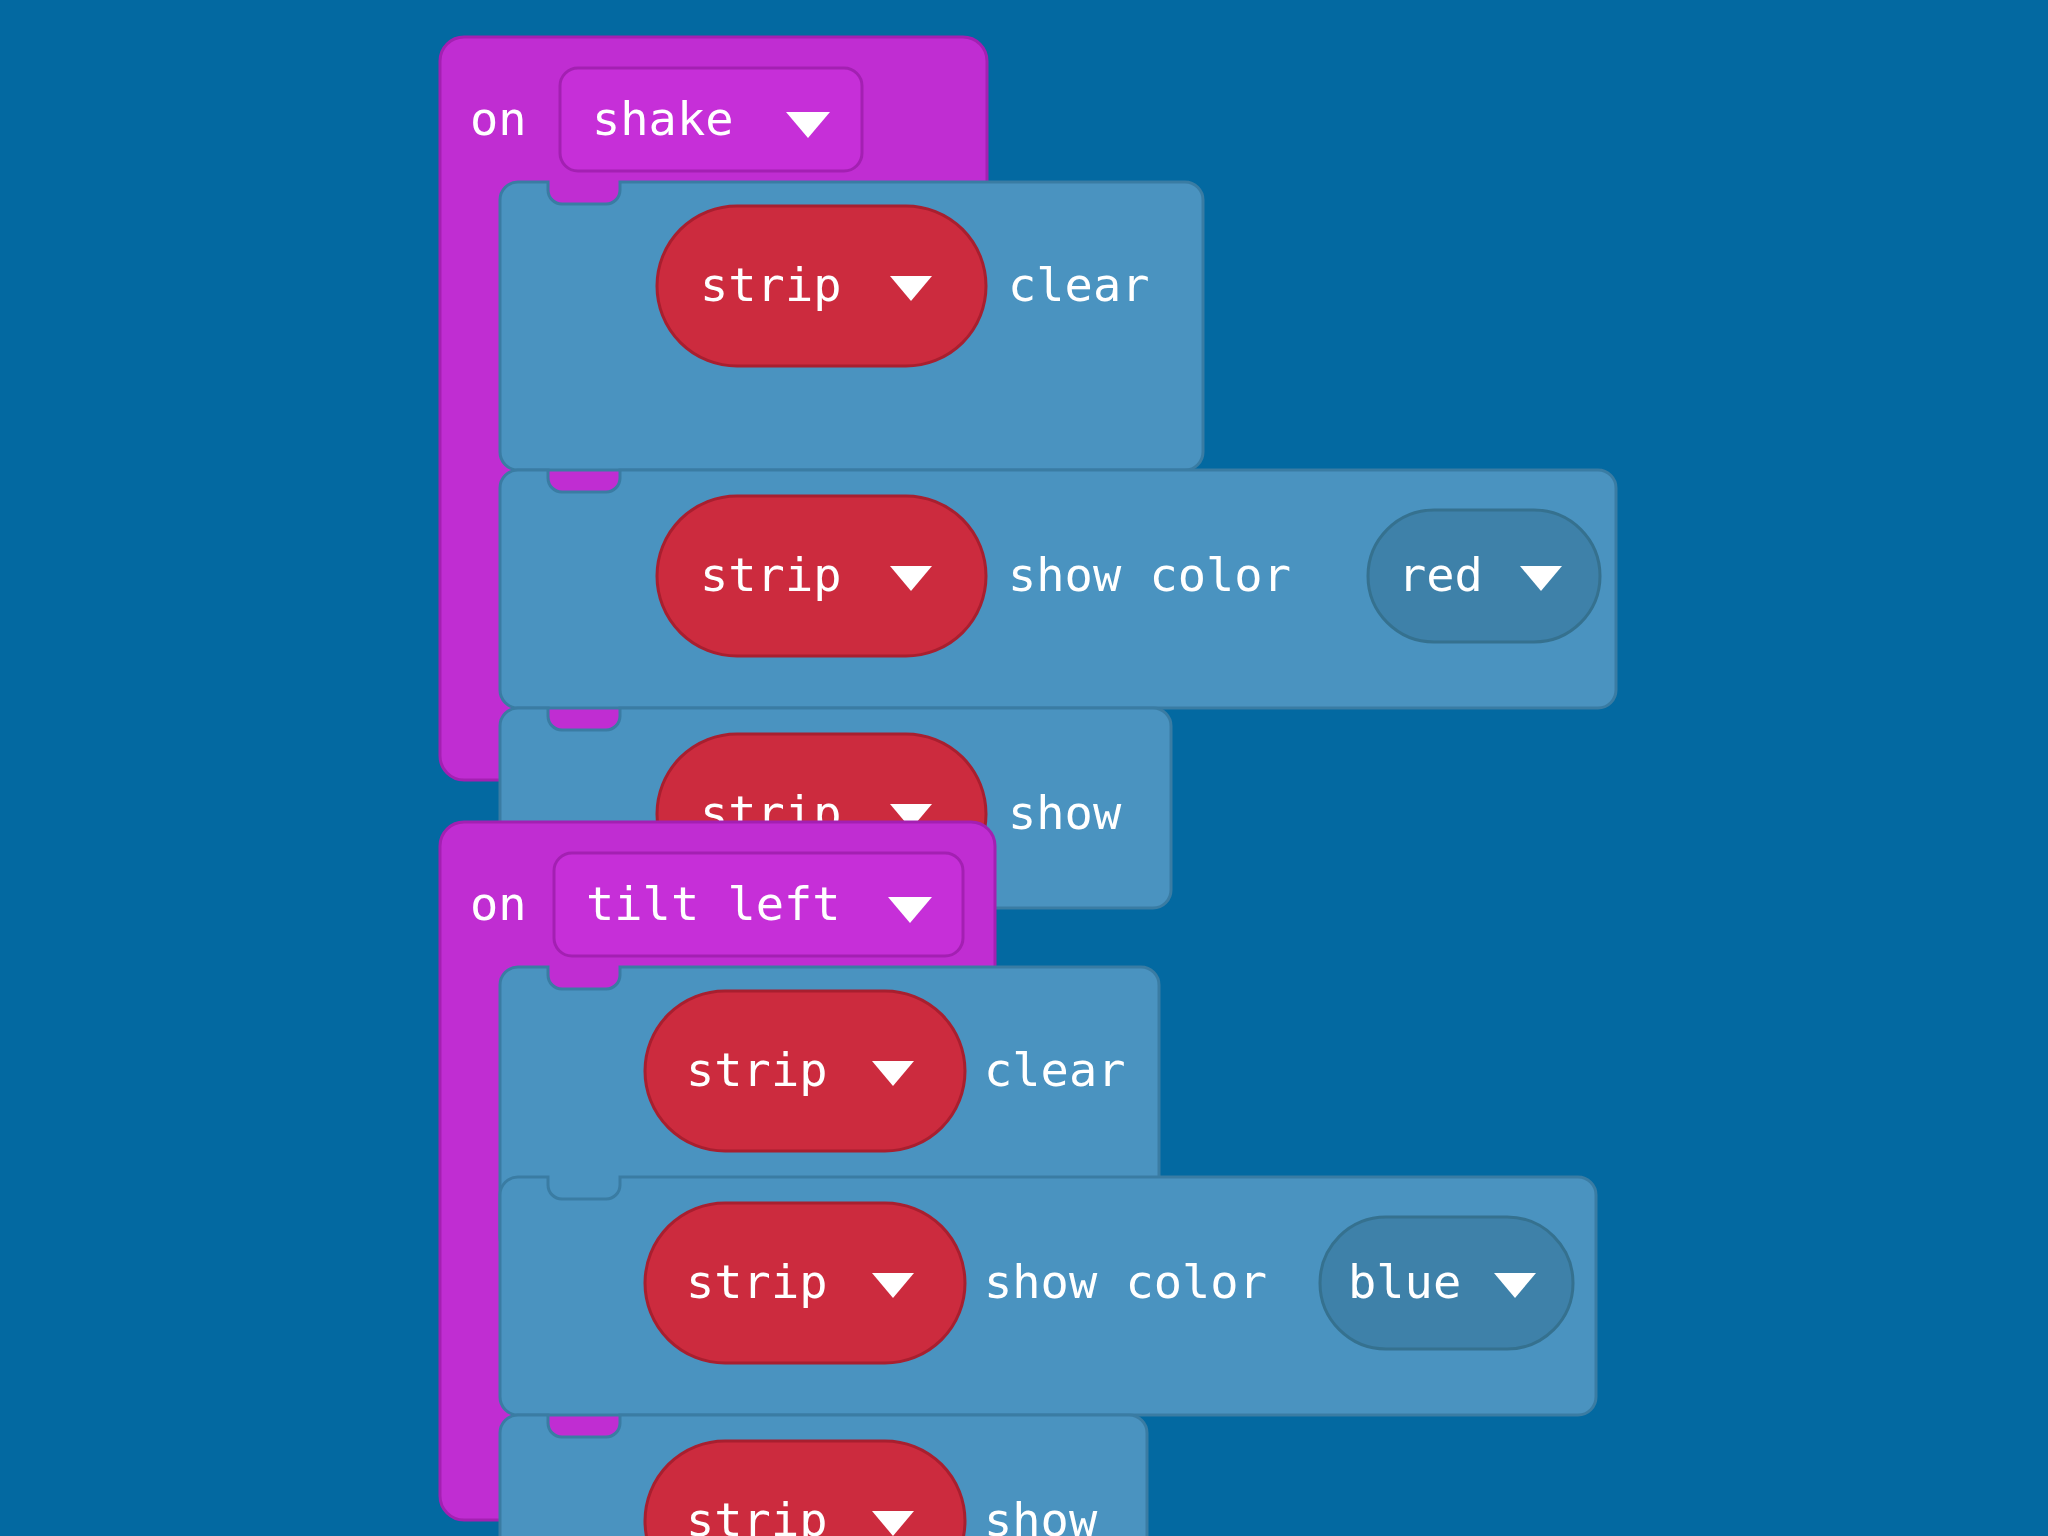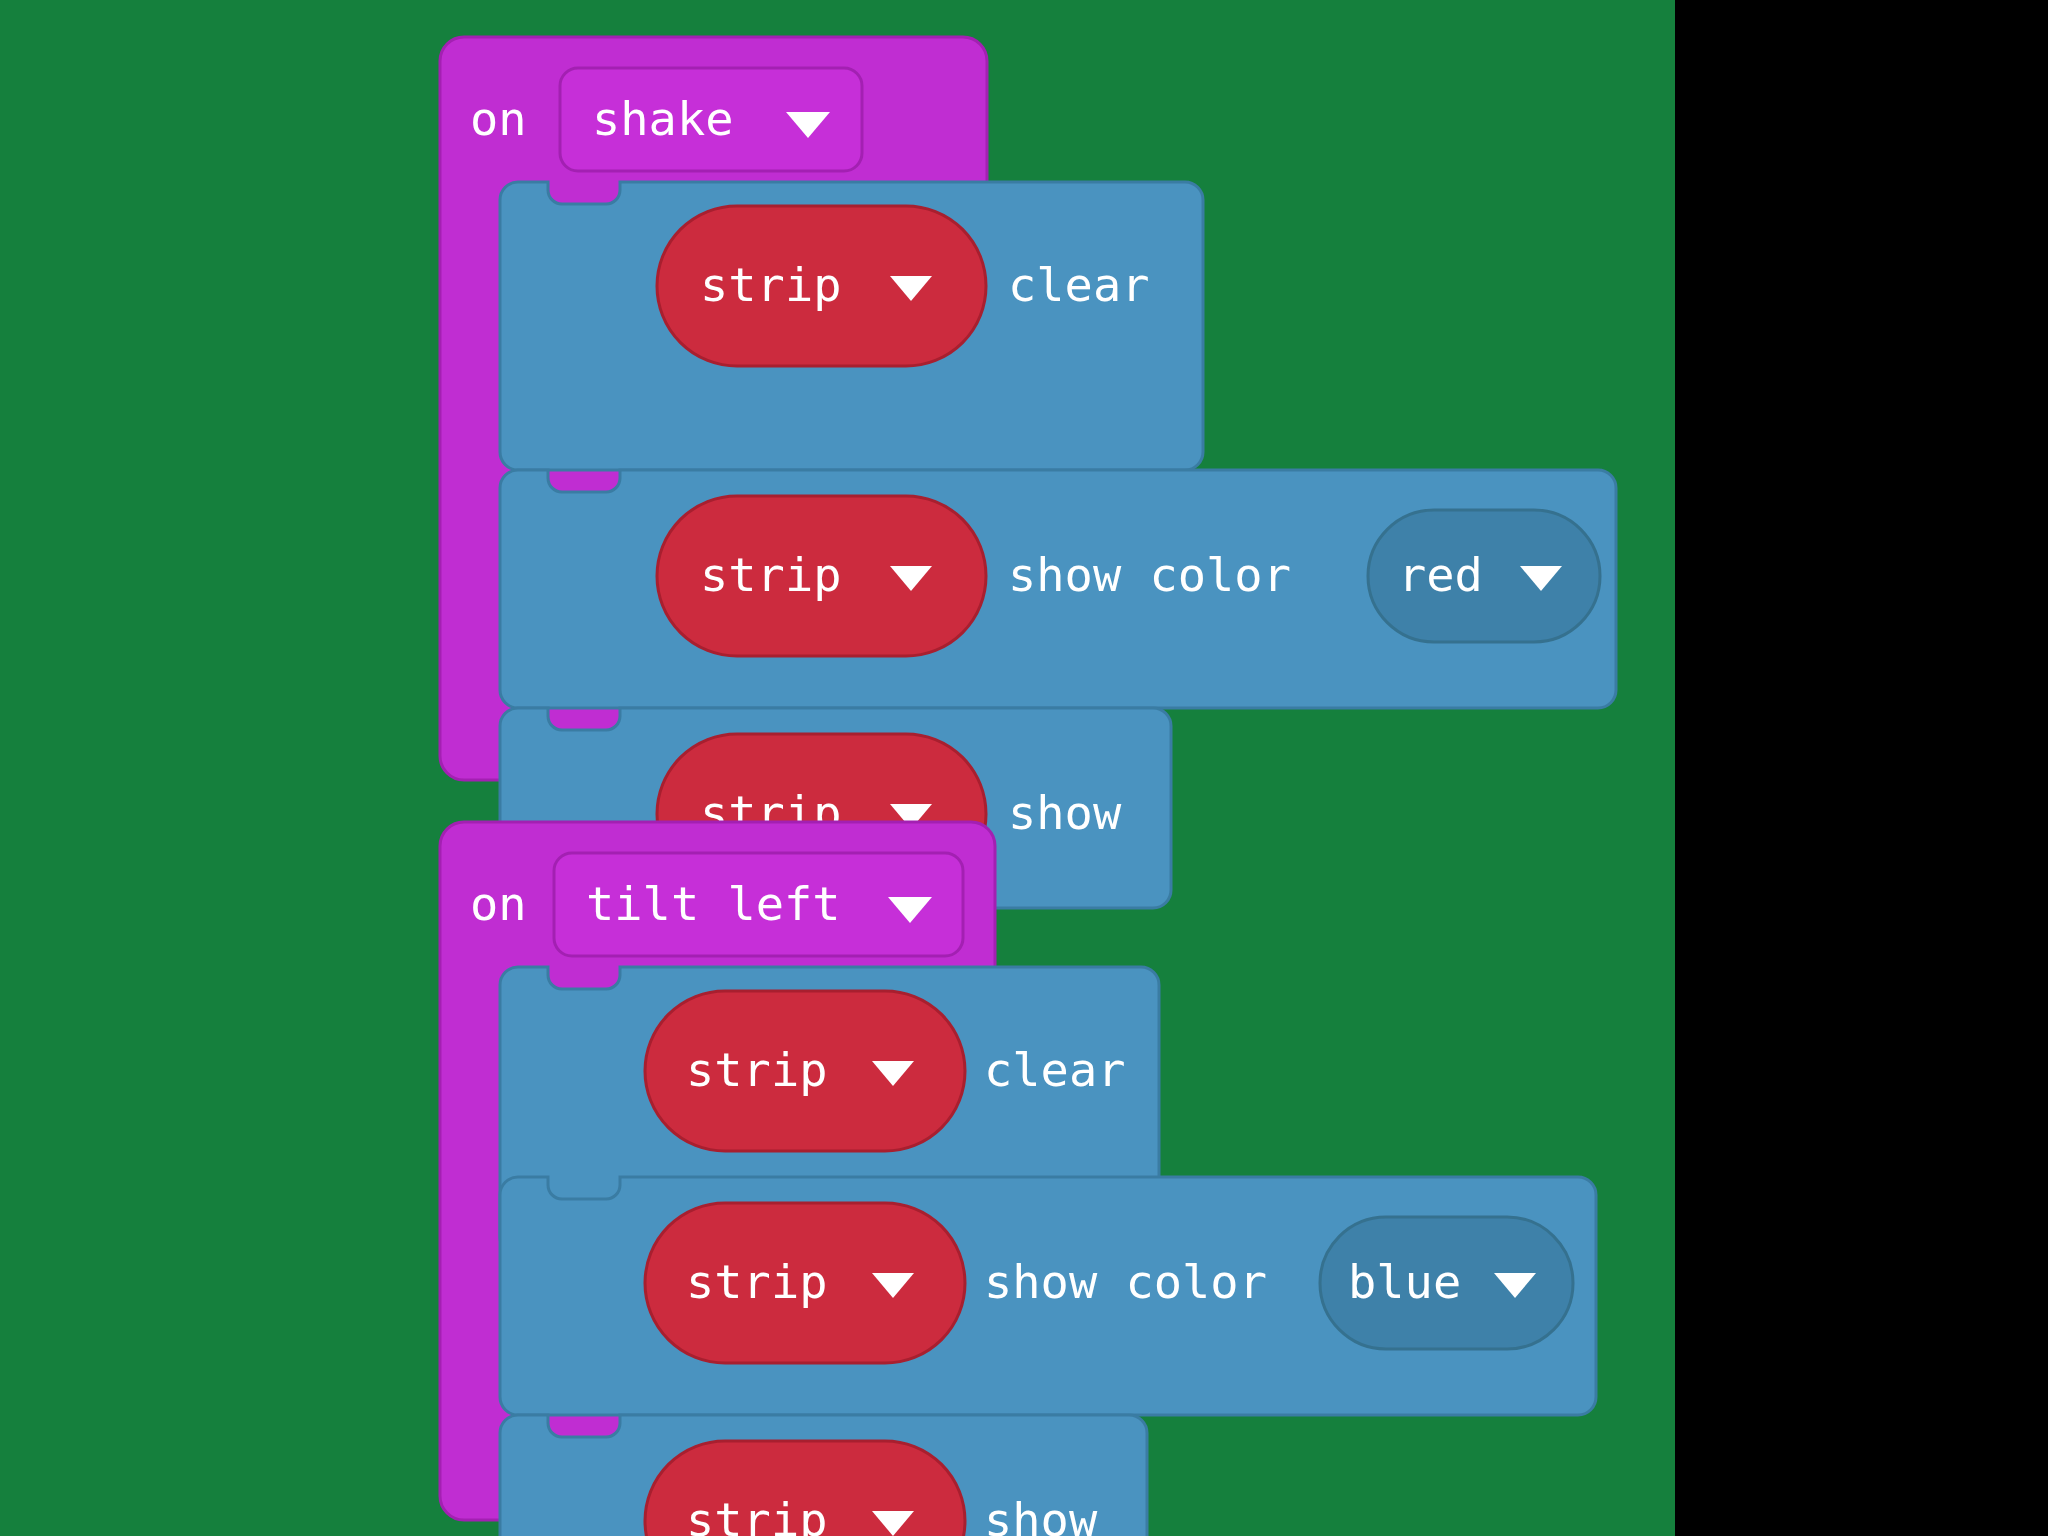--- a/index.html
+++ b/index.html
@@ -8,23 +8,23 @@
     background: #000000;
   }
   body {
     width: 2048px;
     height: 1536px;
     overflow: hidden;
     font-family: "DejaVu Sans Mono", "Liberation Mono", monospace;
   }
   #canvas {
     position: relative;
-    width: 1675px;
+    width: 2048px;
     height: 1536px;
-    background: #15803d;
+    background: #0369a1;
   }
   svg.blocks {
     position: absolute;
     left: 0;
     top: 0;
     width: 2048px;
     height: 1536px;
   }
   .blk-text {
     font-family: "DejaVu Sans Mono", "Liberation Mono", monospace;

